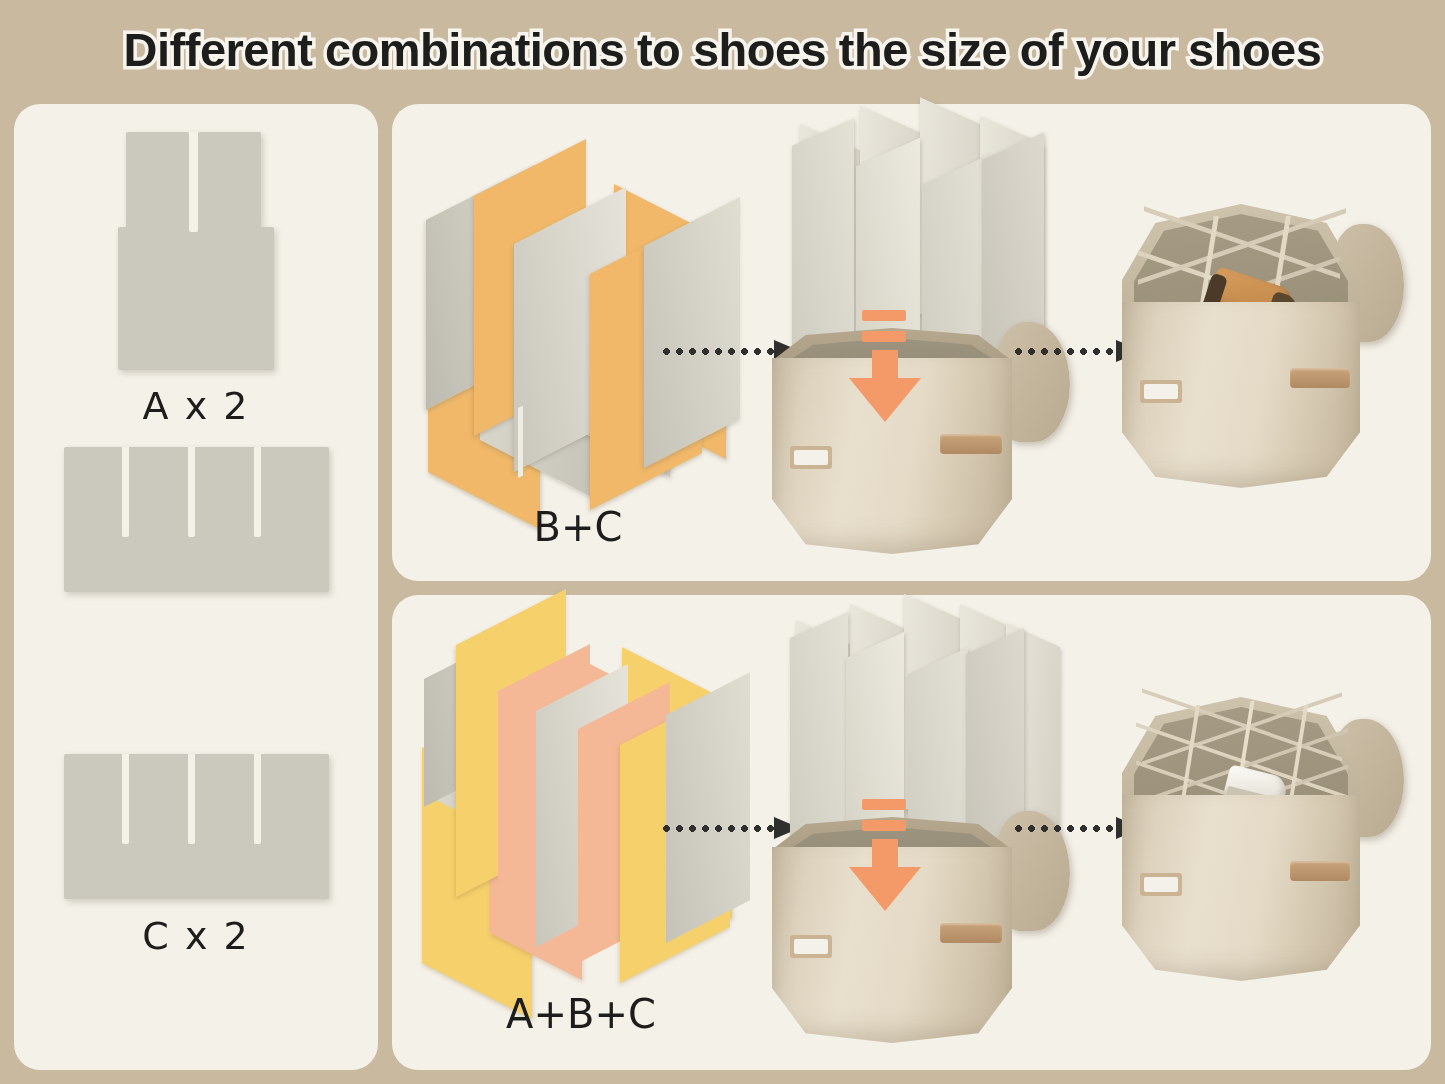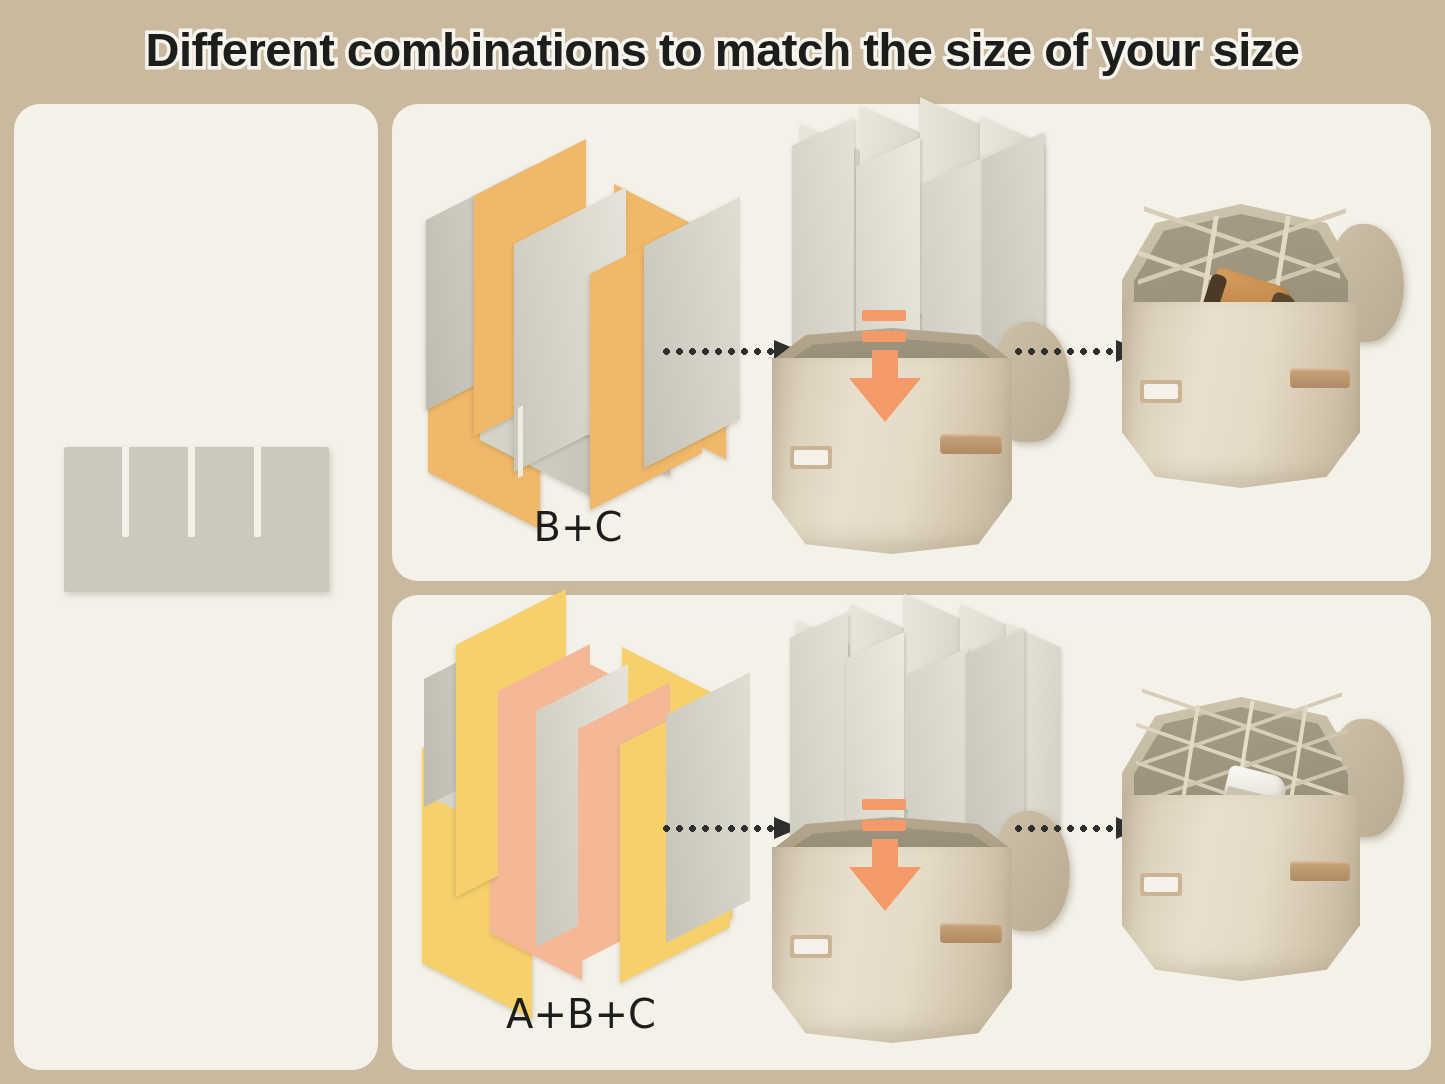--- a/index.html
+++ b/index.html
@@ -162,34 +162,52 @@
   }
   
   .cellwall { position: absolute; }
   .shoe { position: absolute; }
 </style>
 </head>
 <body>
 
 <div id="page">
 
-  <div id="title">Different combinations to match the size of your size</div>
+  <div id="title">Different combinations to shoes the size of your shoes</div>
 
   <div class="card" id="card-parts">
 
+    <div class="part-block" style="top:28px;">
+      <div class="part-art" style="width:156px;height:238px;">
+        <div class="board" style="left:0;top:95px;width:156px;height:143px;"></div>
+        <div class="board" style="left:8px;top:0;width:63px;height:100px;"></div>
+        <div class="board" style="left:80px;top:0;width:63px;height:100px;"></div>
+        <div class="slot" style="left:71px;top:0;width:9px;height:100px;"></div>
+      </div>
+      <div class="part-label" style="top:252px;">A x 2</div>
+    </div>
 
     <div class="part-block" style="top:343px;">
       <div class="part-art" style="width:265px;height:145px;">
         <div class="board" style="left:0;top:0;width:265px;height:145px;"></div>
         <div class="slot" style="left:58px;top:0;width:7px;height:90px;"></div>
         <div class="slot" style="left:124px;top:0;width:7px;height:90px;"></div>
         <div class="slot" style="left:190px;top:0;width:7px;height:90px;"></div>
       </div>
     </div>
 
+    <div class="part-block" style="top:650px;">
+      <div class="part-art" style="width:265px;height:145px;">
+        <div class="board" style="left:0;top:0;width:265px;height:145px;"></div>
+        <div class="slot" style="left:58px;top:0;width:7px;height:90px;"></div>
+        <div class="slot" style="left:124px;top:0;width:7px;height:90px;"></div>
+        <div class="slot" style="left:190px;top:0;width:7px;height:90px;"></div>
+      </div>
+      <div class="part-label" style="top:160px;">C x 2</div>
+    </div>
   </div>
 
   <div class="card" id="card-abc">
 
     <div class="stack" style="left:24px;top:56px;width:330px;height:360px;">
       <div class="pl" style="left:6px;top:96px;width:110px;height:216px;background:#f5d06b;transform:skewY(27deg);box-shadow:1px 2px 4px rgba(140,115,60,.30);"></div>
       <div class="pl" style="left:18px;top:36px;width:92px;height:112px;background:linear-gradient(100deg,#dedbd1,#c6c3b8);transform:skewY(27deg);"></div>
       <div class="pl" style="left:74px;top:72px;width:92px;height:210px;background:#f5b896;transform:skewY(27deg);box-shadow:1px 2px 4px rgba(150,100,70,.26);"></div>
       <div class="pl" style="left:118px;top:36px;width:96px;height:206px;background:linear-gradient(100deg,#e3e0d6,#cbc8bd);transform:skewY(27deg);"></div>
       <div class="pl" style="left:168px;top:10px;width:92px;height:120px;background:#f5b896;transform:skewY(27deg);"></div>

